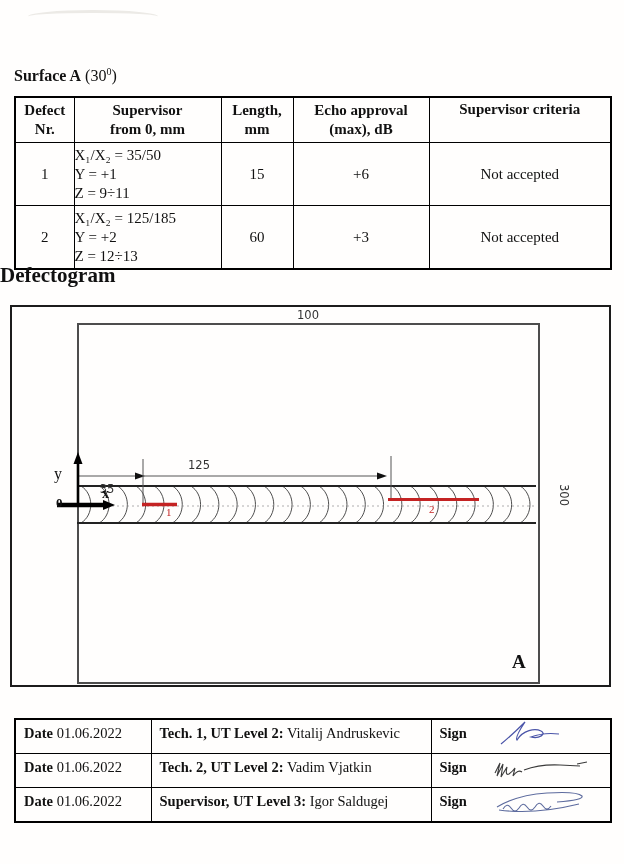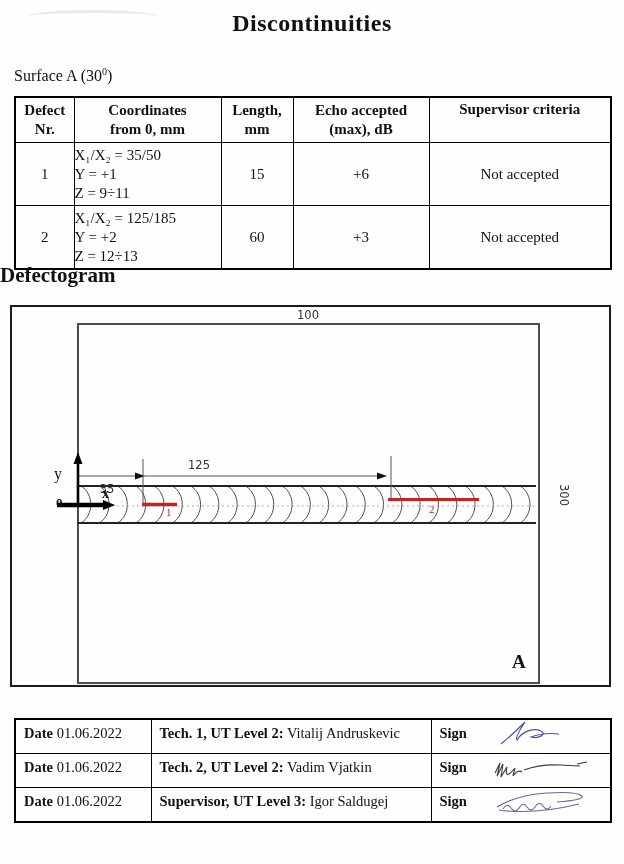--- a/index.html
+++ b/index.html
@@ -4,21 +4,21 @@
 <style>
   html,body{margin:0;padding:0;background:#ffffff;}
   .page{position:relative;width:624px;height:864px;background:#fffefd;overflow:hidden;
         font-family:"Liberation Serif", serif;color:#111;}
   .smudge{position:absolute;left:28px;top:10px;width:130px;height:10px;
           border-top:3px solid #eceae6;border-radius:50%;}
 
   .title{position:absolute;top:10px;left:0;width:100%;text-align:center;
          font-size:24px;font-weight:bold;letter-spacing:.5px;}
   .surface-line{position:absolute;left:14px;top:66px;font-size:16px;}
-  .surface-line .bold{font-weight:normal;}
+  .surface-line .bold{font-weight:bold;}
   .surface-line sup{font-size:10px;}
 
   table.defect-table{position:absolute;left:14px;top:96px;width:596px;
         border-collapse:collapse;border:2px solid #000;table-layout:fixed;padding-left:48px;}
   table.defect-table th,table.defect-table td{border:1px solid #000;font-size:15px;padding:0;}
   table.defect-table th{font-weight:bold;height:42px;vertical-align:middle;line-height:19px;}
   table.defect-table td{height:62px;}
   td.center,th.center{text-align:center;}
   td.coords{vertical-align:middle;padding:2px 2px 2px 8px;line-height:19px;}
 
@@ -52,50 +52,49 @@
 
   .footer{position:absolute;left:5px;top:841px;width:614px;
         font-family:"Liberation Sans", sans-serif;font-size:9.5px;line-height:10.5px;color:#222;}
 </style>
 </head>
 <body>
 
 <div class="page">
   <div class="smudge"></div>
 
-  <div class="title">Discontinuities</div>
 
   <div class="surface-line">
     <span class="bold">Surface A</span><span> (30</span><sup>0</sup><span>)</span>
   </div>
 
   <table class="defect-table">
     <colgroup>
         <col style="width:59px">
         <col style="width:147px">
         <col style="width:72px">
         <col style="width:136px">
         <col style="width:182px">
       </colgroup>
     <thead>
       <tr>
         <th class="center">
           <div>Defect</div>
             <div>Nr.</div>
           </th>
         <th class="center">
-          <div>Coordinates</div>
+          <div>Supervisor</div>
             <div>from 0, mm</div>
           </th>
         <th class="center">
           <div>Length,</div>
             <div>mm</div>
           </th>
         <th class="center">
-          <div>Echo accepted</div>
+          <div>Echo approval</div>
             <div>(max), dB</div>
           </th>
         <th class="center" style="vertical-align:top;padding-top:2px;">
           <div>Supervisor criteria</div>
           </th>
       </tr>
     </thead>
     <tbody>
       <tr>
         <td class="center">1</td>

